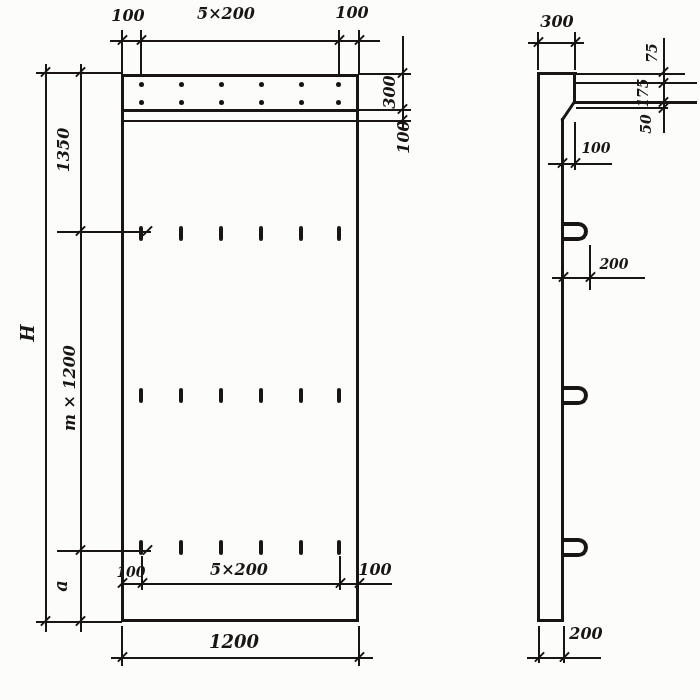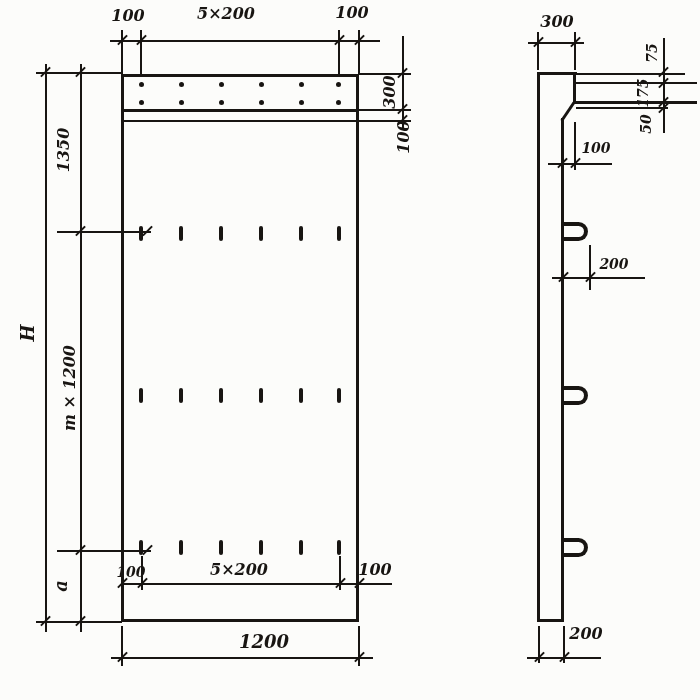--- a/index.html
+++ b/index.html
@@ -121,21 +121,21 @@
     <div class="tk" style="left:353px;top:582px"></div>
     <div class="lbl" style="left:131px;top:572px;font-size:14px">100</div>
     <div class="lbl" style="left:239px;top:570px">5×200</div>
     <div class="lbl" style="left:375px;top:570px">100</div>
 
     <div class="l" style="left:121px;top:626px;width:1.5px;height:40px"></div>
     <div class="l" style="left:358px;top:626px;width:1.5px;height:40px"></div>
     <div class="l" style="left:111px;top:657px;width:262px;height:1.5px"></div>
     <div class="tk" style="left:116px;top:656px"></div>
     <div class="tk" style="left:353px;top:656px"></div>
-    <div class="lbl" style="left:264px;top:642px;font-size:18px">1200</div>
+    <div class="lbl" style="left:234px;top:642px;font-size:18px">1200</div>
   </div>
 
   <div>
 
     <div class="l" style="left:537px;top:73px;width:3px;height:549px"></div>
     <div class="l" style="left:537px;top:72px;width:40px;height:3px"></div>
     <div class="l" style="left:573px;top:73px;width:3px;height:31px"></div>
     <div class="l cham" style="left:574px;top:101px;width:22px;height:3px"></div>
     <div class="l" style="left:561px;top:118px;width:3px;height:504px"></div>
     <div class="l" style="left:537px;top:619px;width:27px;height:3px"></div>

